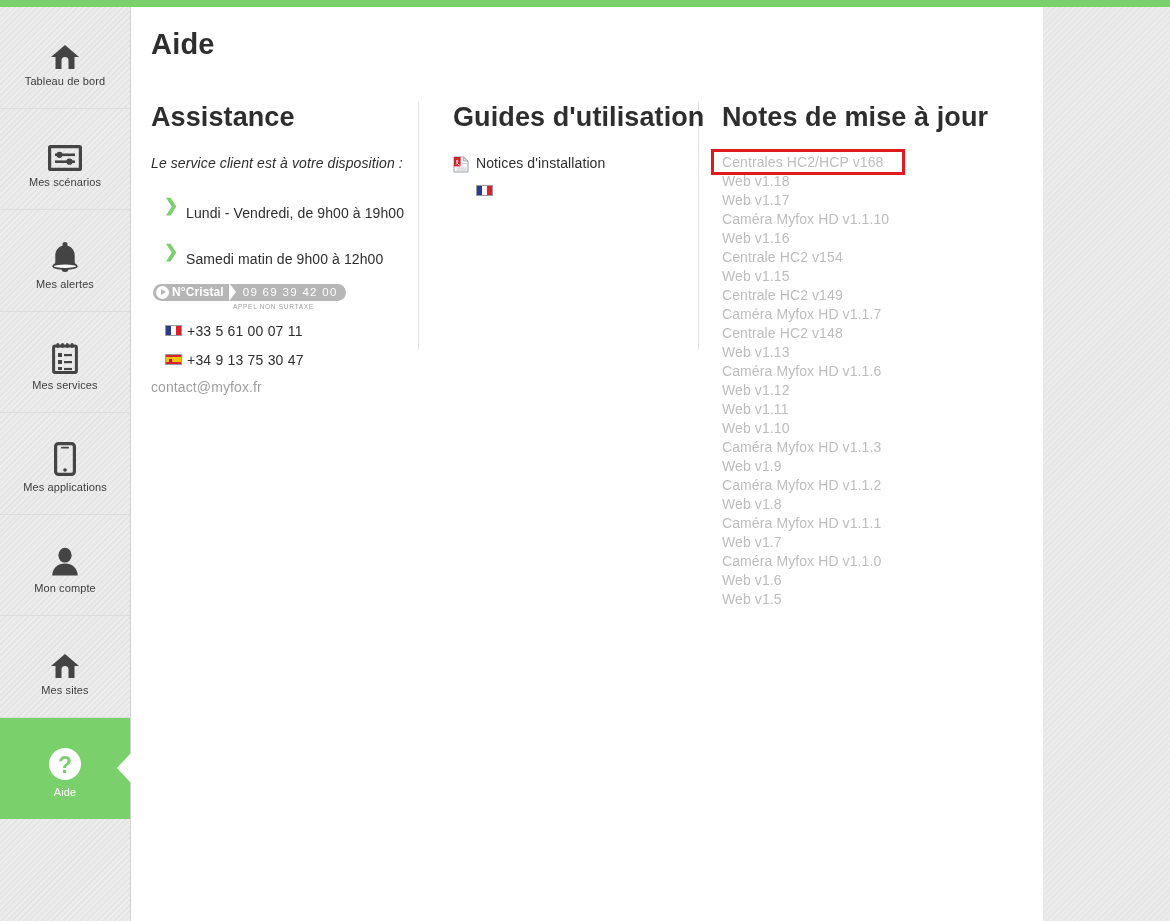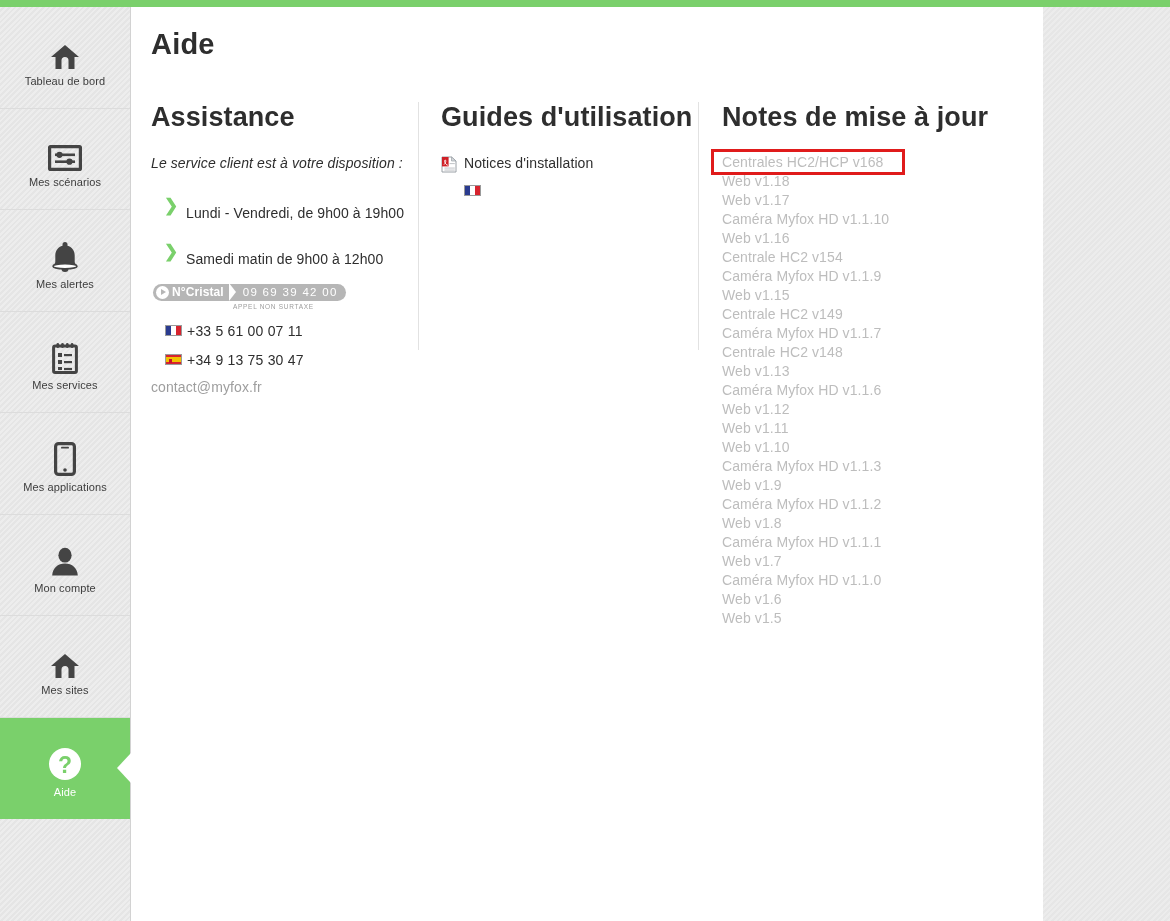--- a/index.html
+++ b/index.html
@@ -105,21 +105,21 @@
     left: 20px; top: 21px;
     font-size: 29px;
     font-weight: bold;
     color: #2e2e2e;
     letter-spacing: .2px;
   }
 
   
   .col { position: absolute; top: 95px; }
   #col-assistance { left: 20px;  width: 260px; }
-  #col-guides     { left: 310px; width: 270px; }
+  #col-guides     { left: 322px; width: 270px; }
   #col-notes      { left: 580px; width: 300px; }
 
   .col h2 {
     font-size: 27px;
     font-weight: bold;
     color: #2e2e2e;
     margin-bottom: 22px;
     letter-spacing: .1px;
   }
   #col-notes h2   { margin-bottom: 20px; padding-left: 11px; }
@@ -448,21 +448,20 @@
   <section class="col" id="col-notes">
     <h2>Notes de mise à jour</h2>
     <div id="notes-list">
       <div id="note-highlight" style="top: -4px;"></div>
     <div class="note-item">Centrales HC2/HCP v168</div>
         <div class="note-item">Web v1.18</div>
         <div class="note-item">Web v1.17</div>
         <div class="note-item">Caméra Myfox HD v1.1.10</div>
         <div class="note-item">Web v1.16</div>
         <div class="note-item">Centrale HC2 v154</div>
-        <div class="note-item">Caméra Myfox HD v1.1.9</div>
         <div class="note-item">Web v1.15</div>
         <div class="note-item">Centrale HC2 v149</div>
         <div class="note-item">Caméra Myfox HD v1.1.7</div>
         <div class="note-item">Centrale HC2 v148</div>
         <div class="note-item">Web v1.13</div>
         <div class="note-item">Caméra Myfox HD v1.1.6</div>
         <div class="note-item">Web v1.12</div>
         <div class="note-item">Web v1.11</div>
         <div class="note-item">Web v1.10</div>
         <div class="note-item">Caméra Myfox HD v1.1.3</div>

